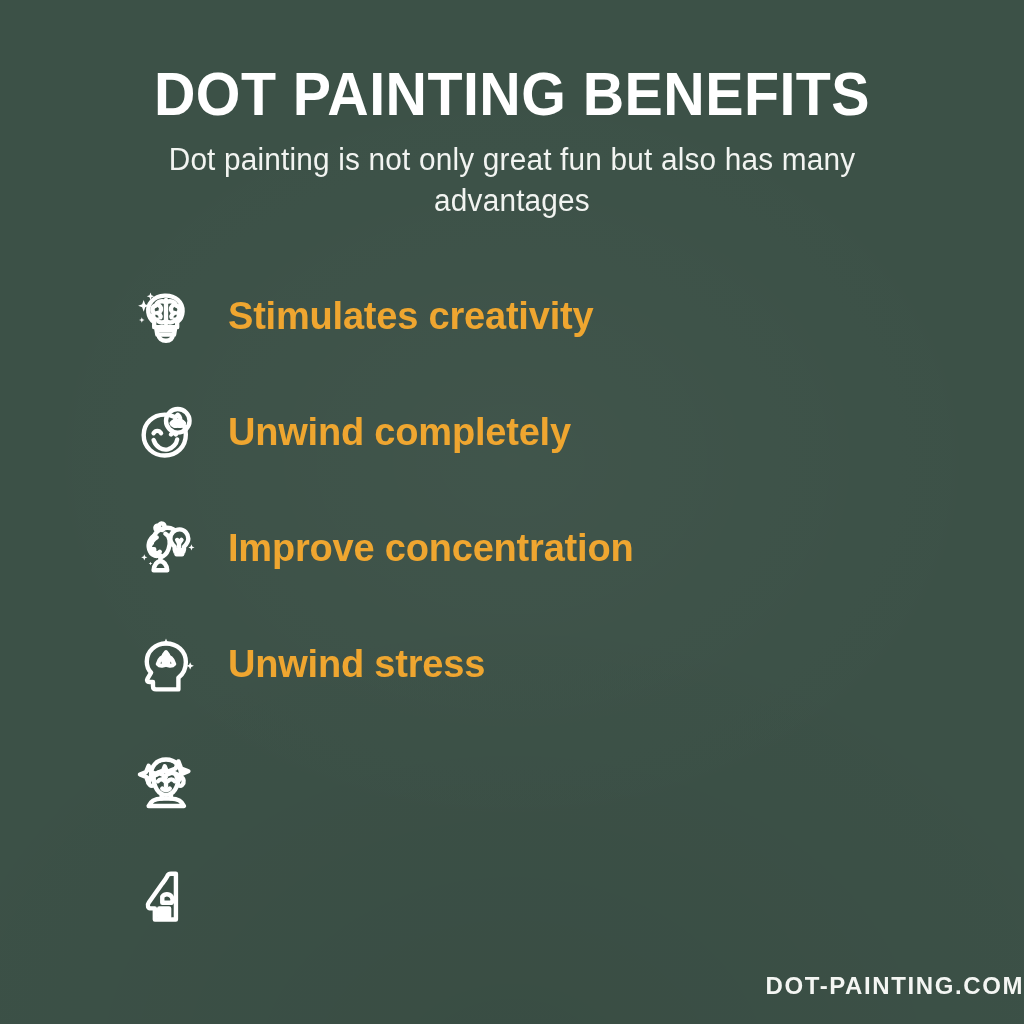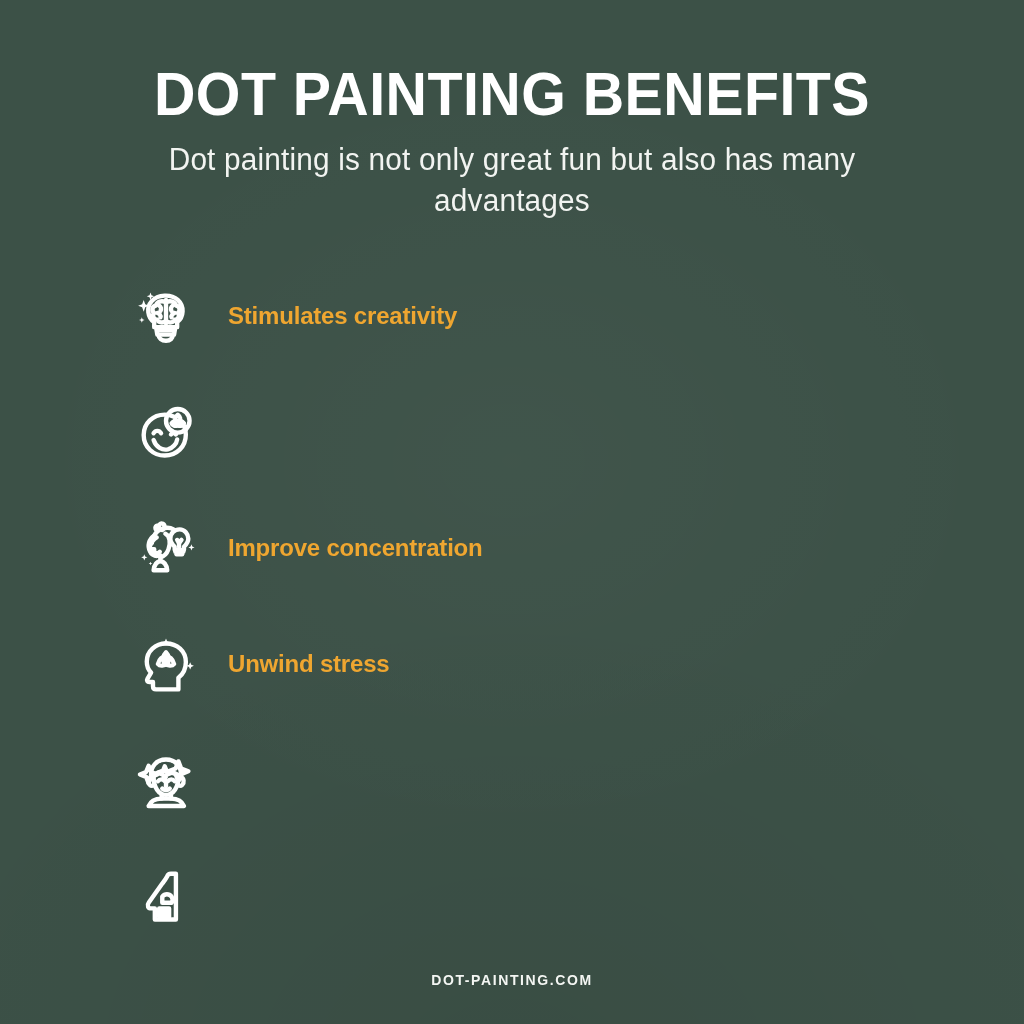--- a/index.html
+++ b/index.html
@@ -106,34 +106,34 @@
     vector-effect: non-scaling-stroke;
   }
   .benefit-icon svg .solid {
     fill: #ffffff;
     stroke: none;
   }
 
   .benefit-label {
     margin-left: 28px;
     color: #efa630;
-    font-size: 24px;
+    font-size: 38px;
     font-weight: 700;
     letter-spacing: -0.2px;
     white-space: nowrap;
   }
 
   .footer {
     position: absolute;
     left: 0;
     right: 0;
     top: 972px;
-    text-align: center;
+    text-align: right;
     color: #f4f6f3;
-    font-size: 14px;
+    font-size: 24px;
     font-weight: 700;
     letter-spacing: 1.6px;
   }
 </style>
 </head>
 <body>
 
 <div id="poster">
 
   <div class="header">
@@ -183,20 +183,21 @@
           <path d="M30 63 C34 75 44 80 53 78 C61 76 67 69 68 62"></path>
 
           <circle cx="69" cy="32" r="19"></circle>
 
           <path d="M69 22 C65 25 64 30 66 33 C67 35 71 35 72 33 C74 30 73 25 69 22 Z"></path>
           <path d="M59 36 C62 32 67 31 70 33 C72 35 71 38 69 39 C65 41 60 40 59 36 Z"></path>
           <path d="M79 36 C76 32 71 31 68 33 C66 35 67 38 69 39 C73 41 78 40 79 36 Z"></path>
           <circle cx="69" cy="34" r="2.4" class="solid"></circle>
         </svg>
       </span>
+      <span class="benefit-label">Unwind completely</span>
     </li>
 
     <li class="benefit">
       <span class="benefit-icon">
         <svg viewBox="0 0 100 100">
 
           <path d="M31 30 C36 19 52 14 62 20"></path>
           <path d="M31 30 C22 36 20 47 24 55 C26 60 31 63 35 63"></path>
 
           <path d="M39 18 C37 13 41 9 45 11 C49 13 48 19 44 21"></path>

